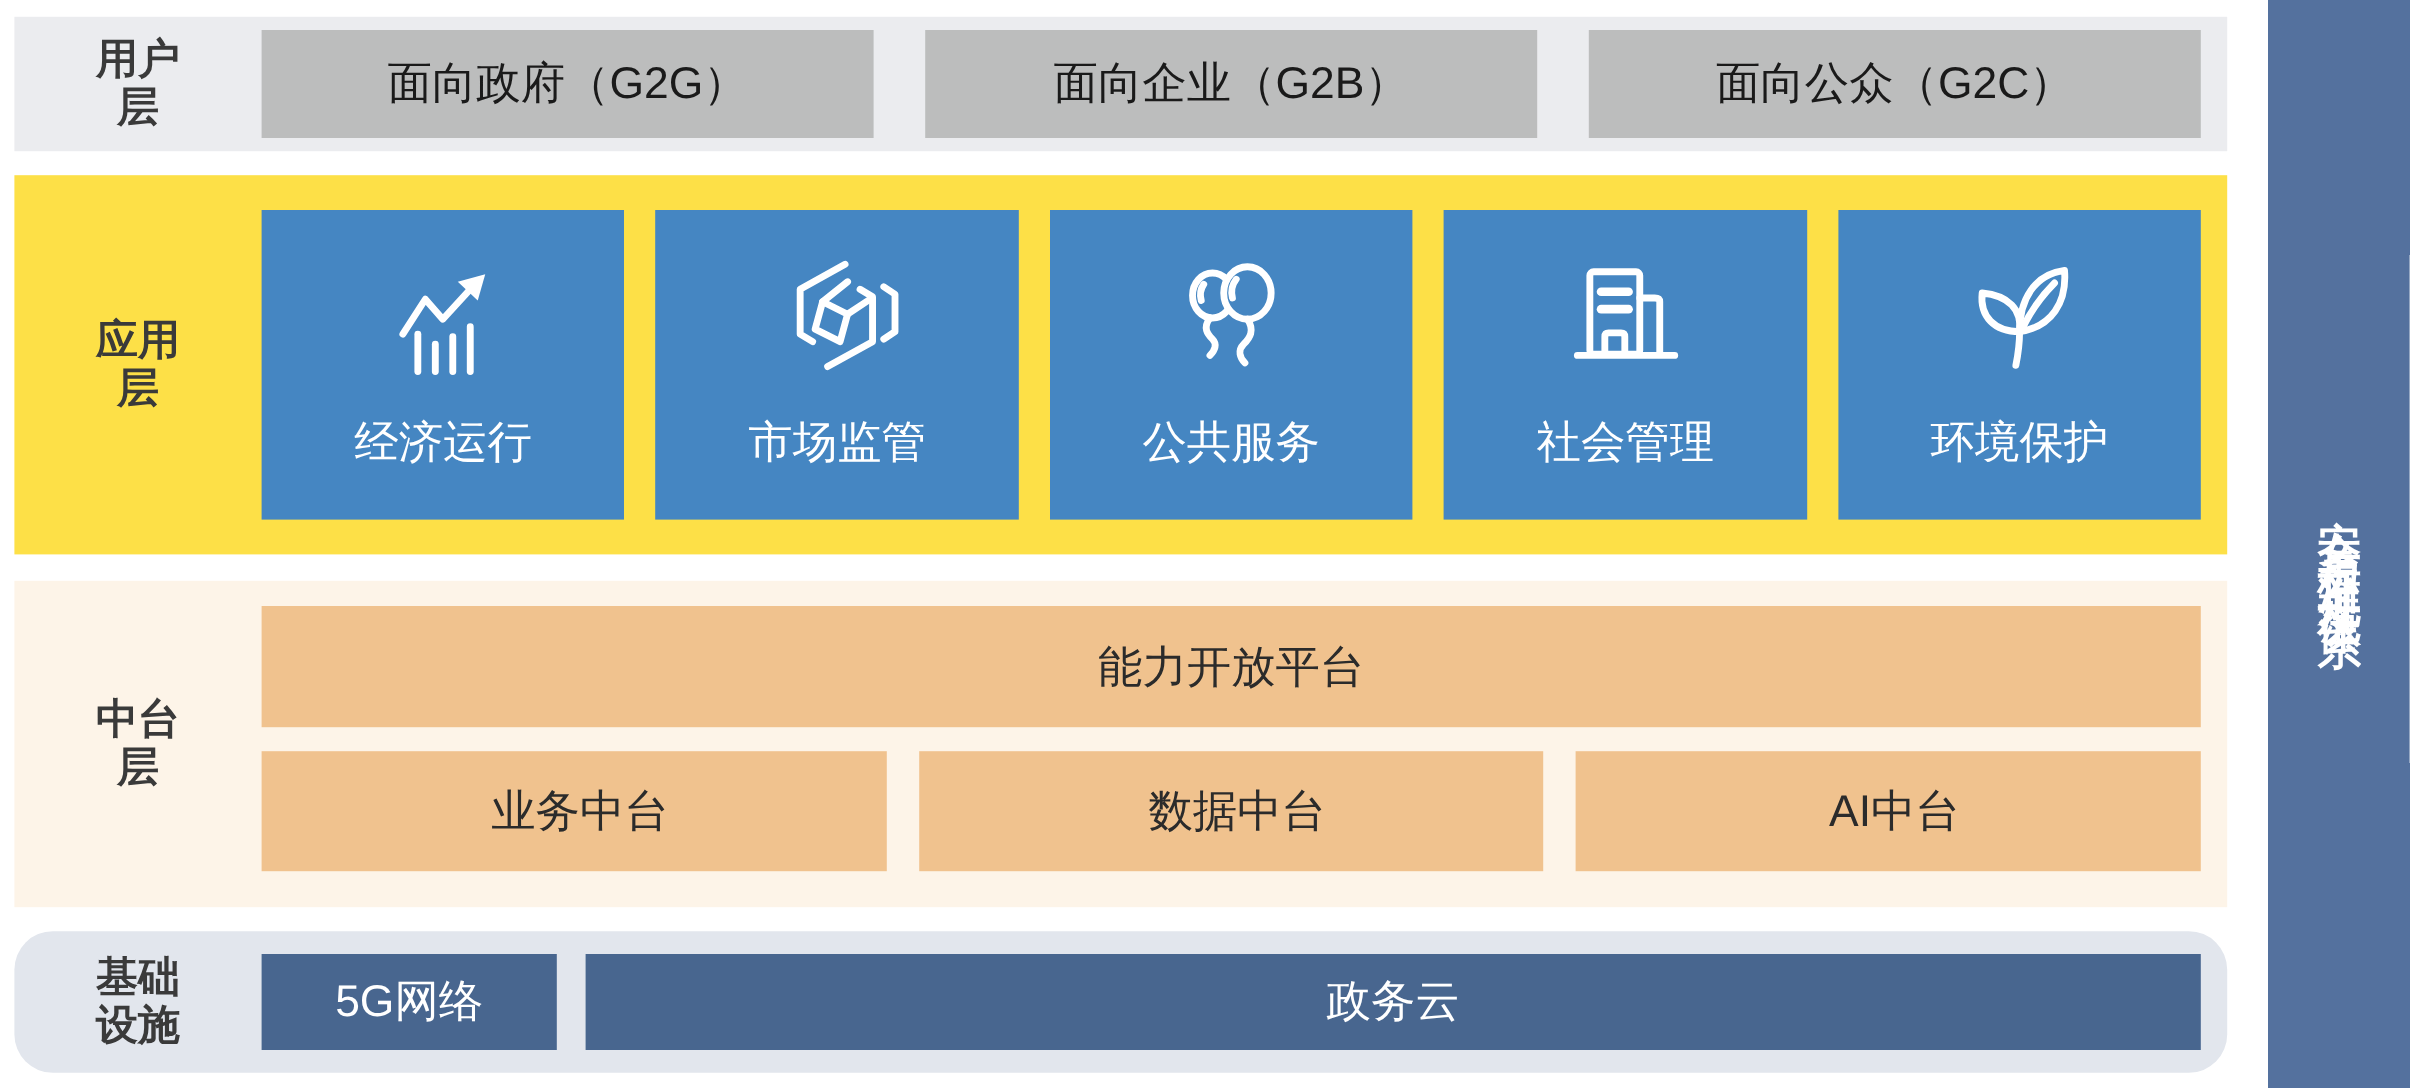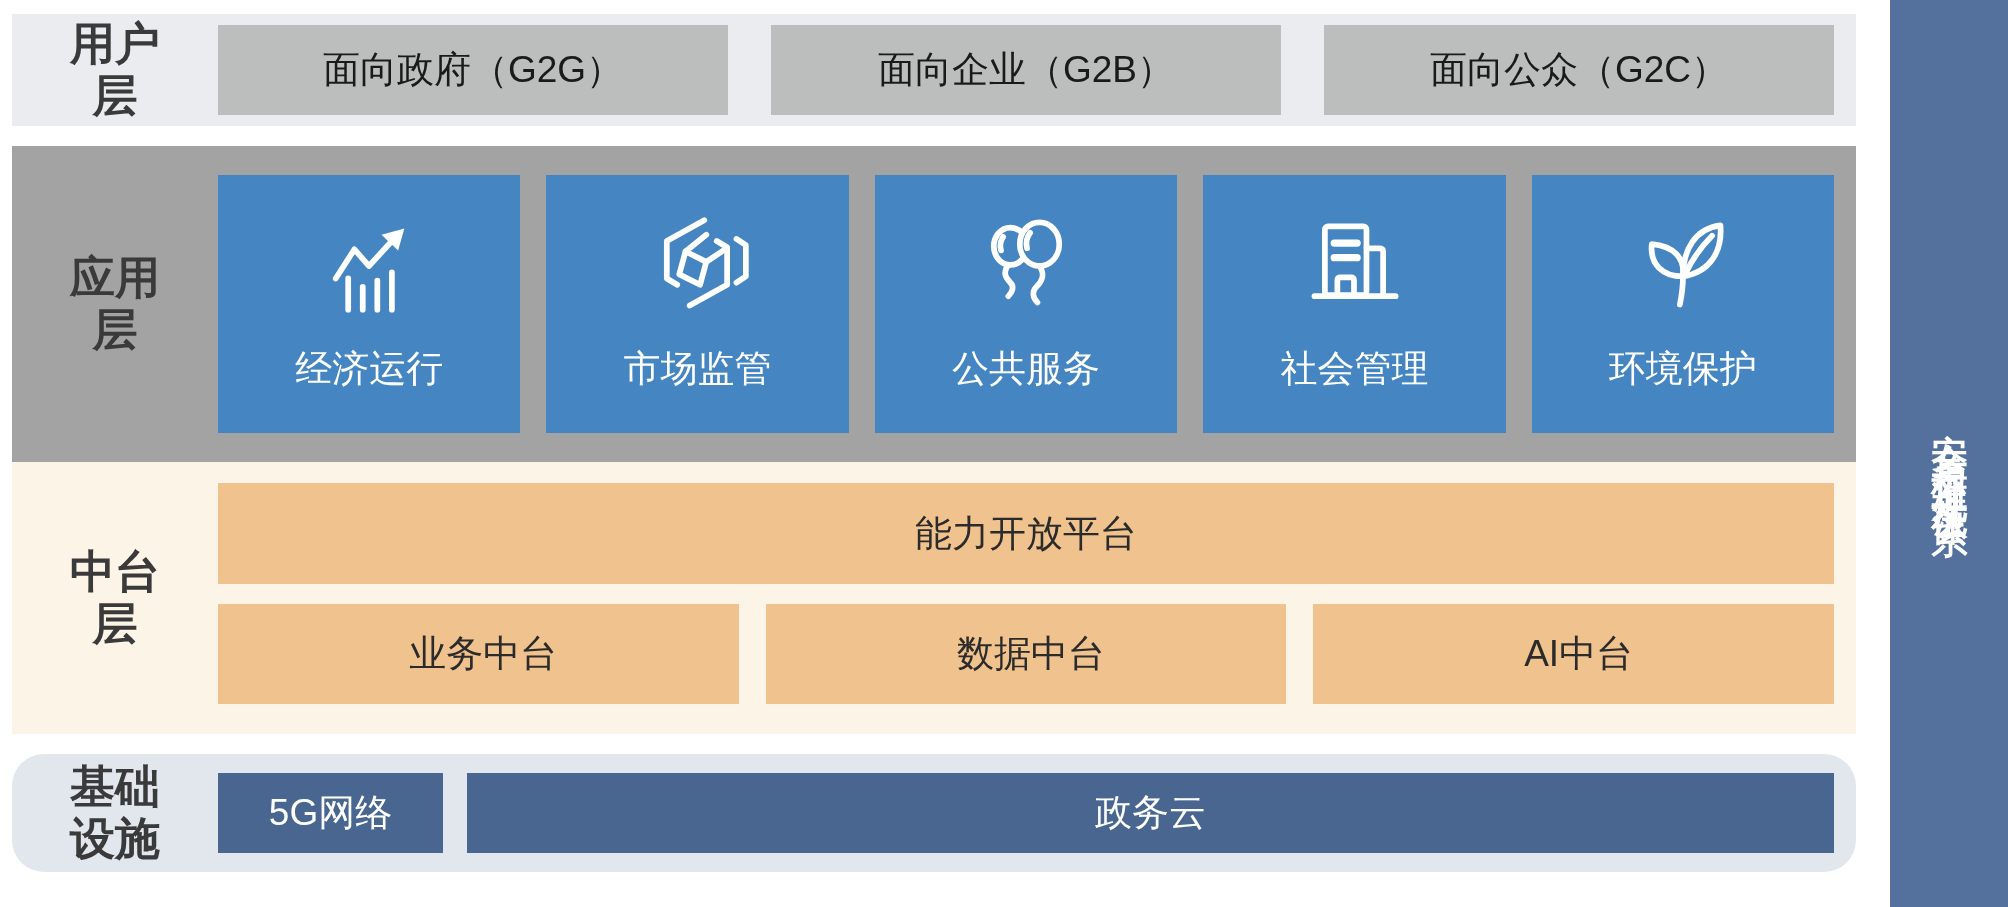--- a/index.html
+++ b/index.html
@@ -6,27 +6,27 @@
   body{
     width:2008px;height:907px;background:#ffffff;
     font-family:"Liberation Sans","DejaVu Sans",sans-serif;
     overflow:hidden;position:relative;
   }
   .page{position:relative;width:2008px;height:907px;}
   .main{position:absolute;left:12px;top:14px;width:1844px;display:flex;flex-direction:column;}
 
   .band{display:flex;align-items:stretch;width:100%;}
   .band-user {height:112px;background:#ebecef;margin-bottom:20px;}
-  .band-app  {height:316px;background:#a3a3a3;}
+  .band-app  {height:316px;background:#fde047;margin-bottom:22px;}
   .band-mid  {height:272px;background:#fdf4e8;margin-bottom:20px;}
   .band-infra{height:118px;background:#e2e6ed;border-radius:32px;}
 
   .label-col{
     width:206px;flex:none;display:flex;align-items:center;justify-content:center;
-    font-size:45px;font-weight:700;color:#3a3a3a;line-height:1.15;text-align:center;
+    font-size:35px;font-weight:700;color:#3a3a3a;line-height:1.15;text-align:center;
   }
   .label-wrap{width:96px;word-break:break-all;}
 
   .content{flex:1;display:flex;}
 
   
   .band-user .content{gap:43px;padding:11px 22px 11px 0;}
   .user-box{
     flex:1;background:#bcbdbd;display:flex;align-items:center;justify-content:center;
     font-size:37px;font-weight:500;color:#1a1a1a;
@@ -52,21 +52,21 @@
     flex:1;background:#f0c28e;display:flex;align-items:center;justify-content:center;
     font-size:37px;font-weight:500;color:#2b2b2b;padding-left:10px;
   }
 
   
   .band-infra .content{gap:24px;padding:19px 22px 19px 0;align-items:stretch;}
   .infra-box{
     background:#48668f;display:flex;align-items:center;justify-content:center;
     font-size:37px;font-weight:400;color:#ffffff;
   }
-  .infra-box.small{width:225px;flex:none;text-align:center;}
+  .infra-box.small{width:246px;flex:none;text-align:center;}
   .infra-box.wide{flex:1;}
 
   
   .sidebar{
     position:absolute;left:1890px;top:0;width:118px;height:907px;background:#54719e;
     display:flex;align-items:center;justify-content:center;
   }
   .sidebar span{
     writing-mode:vertical-rl;color:#ffffff;font-size:36px;font-weight:700;
     letter-spacing:11px;

